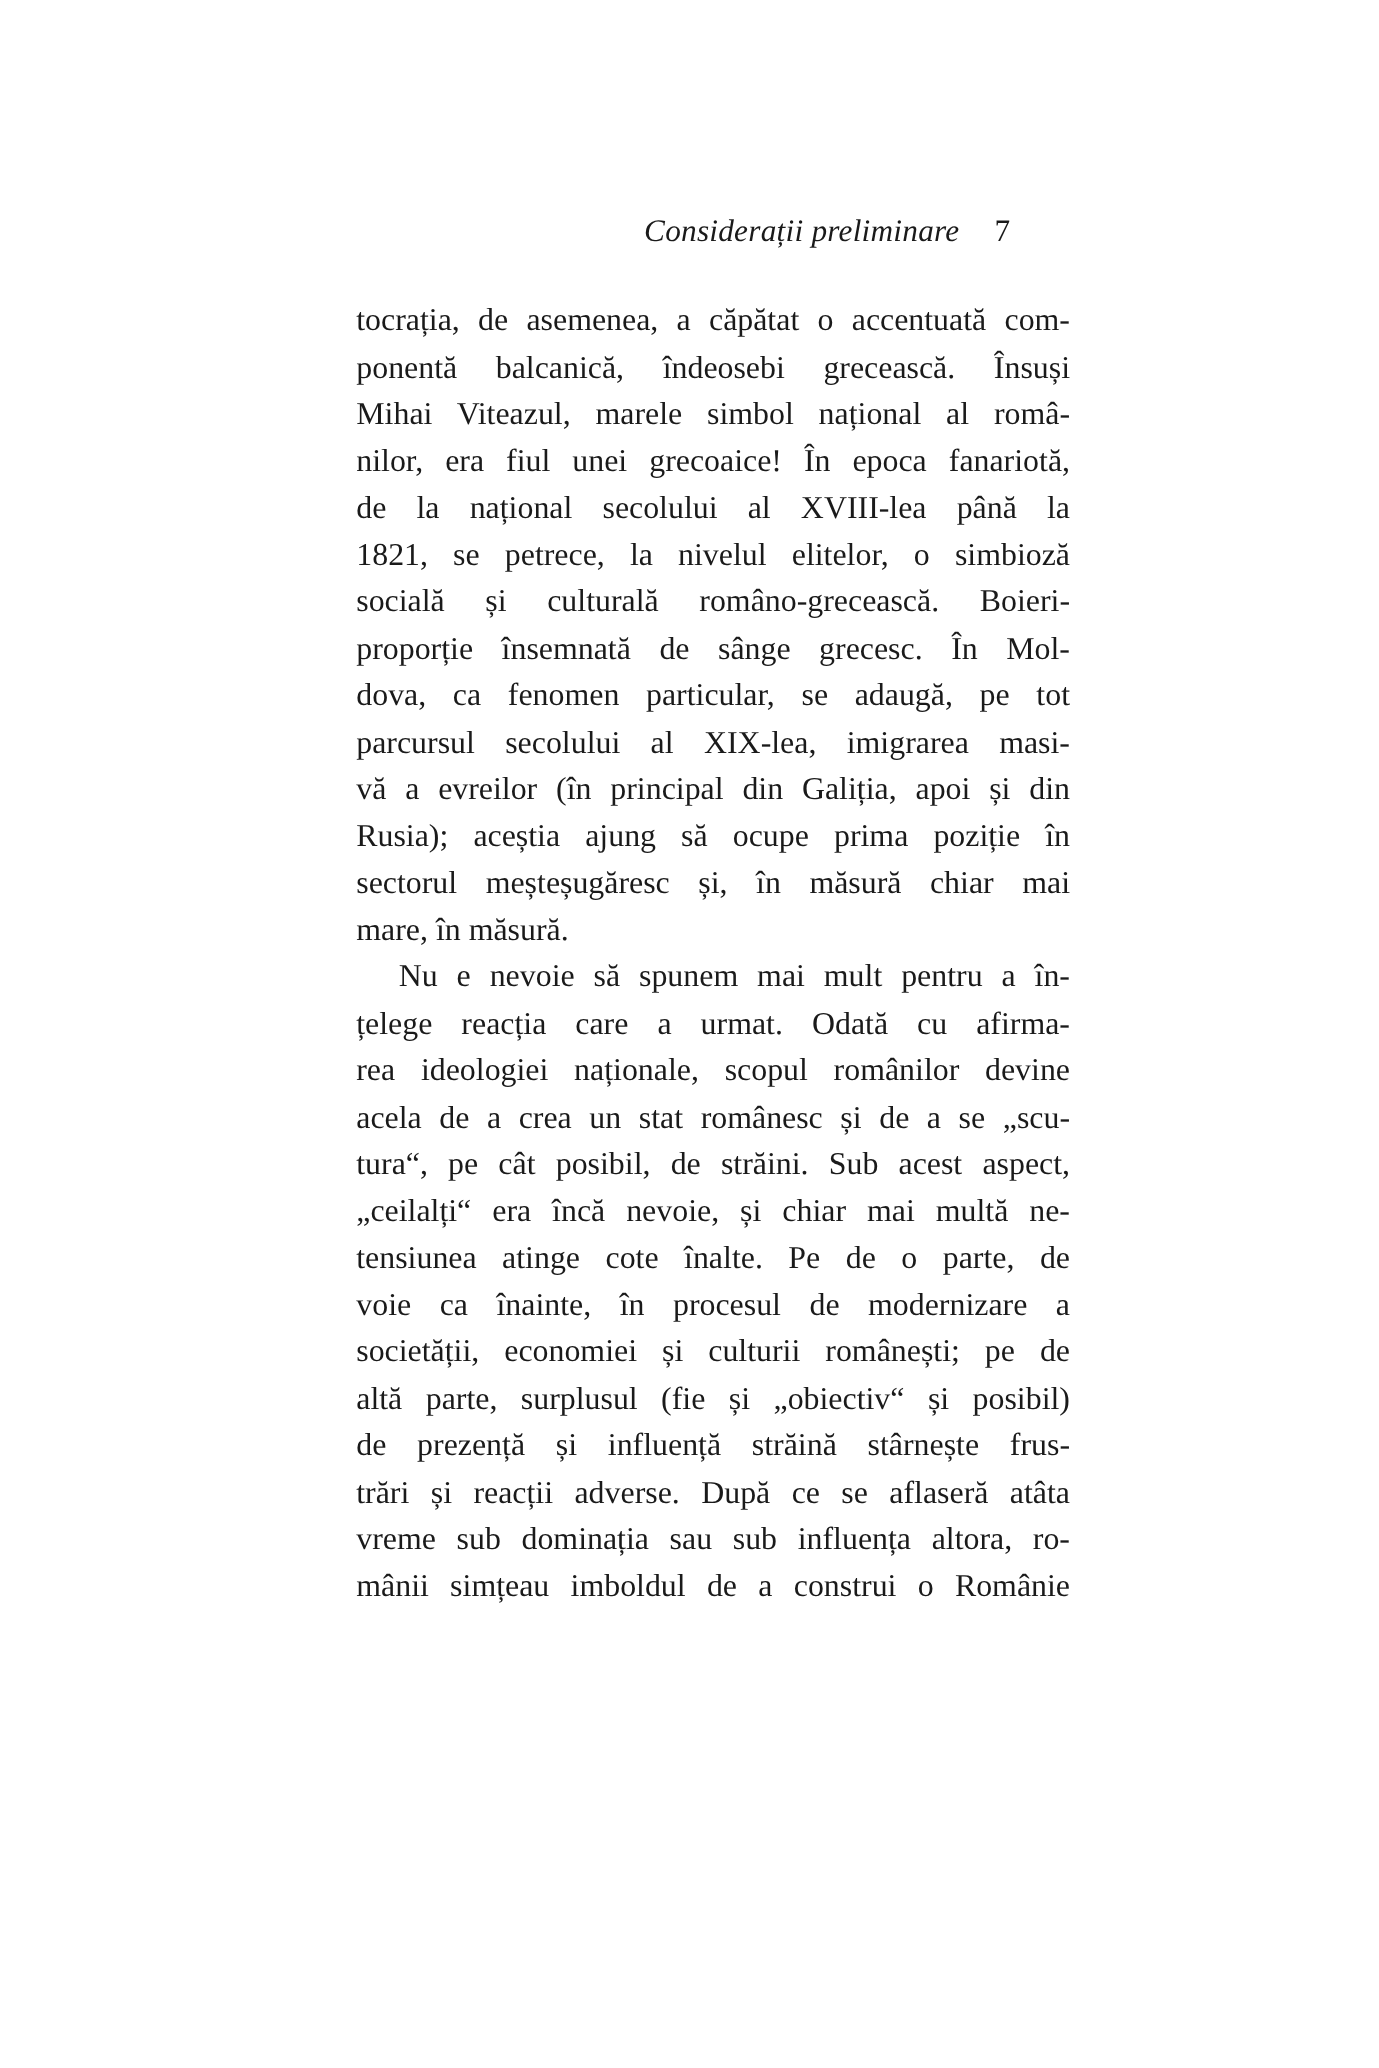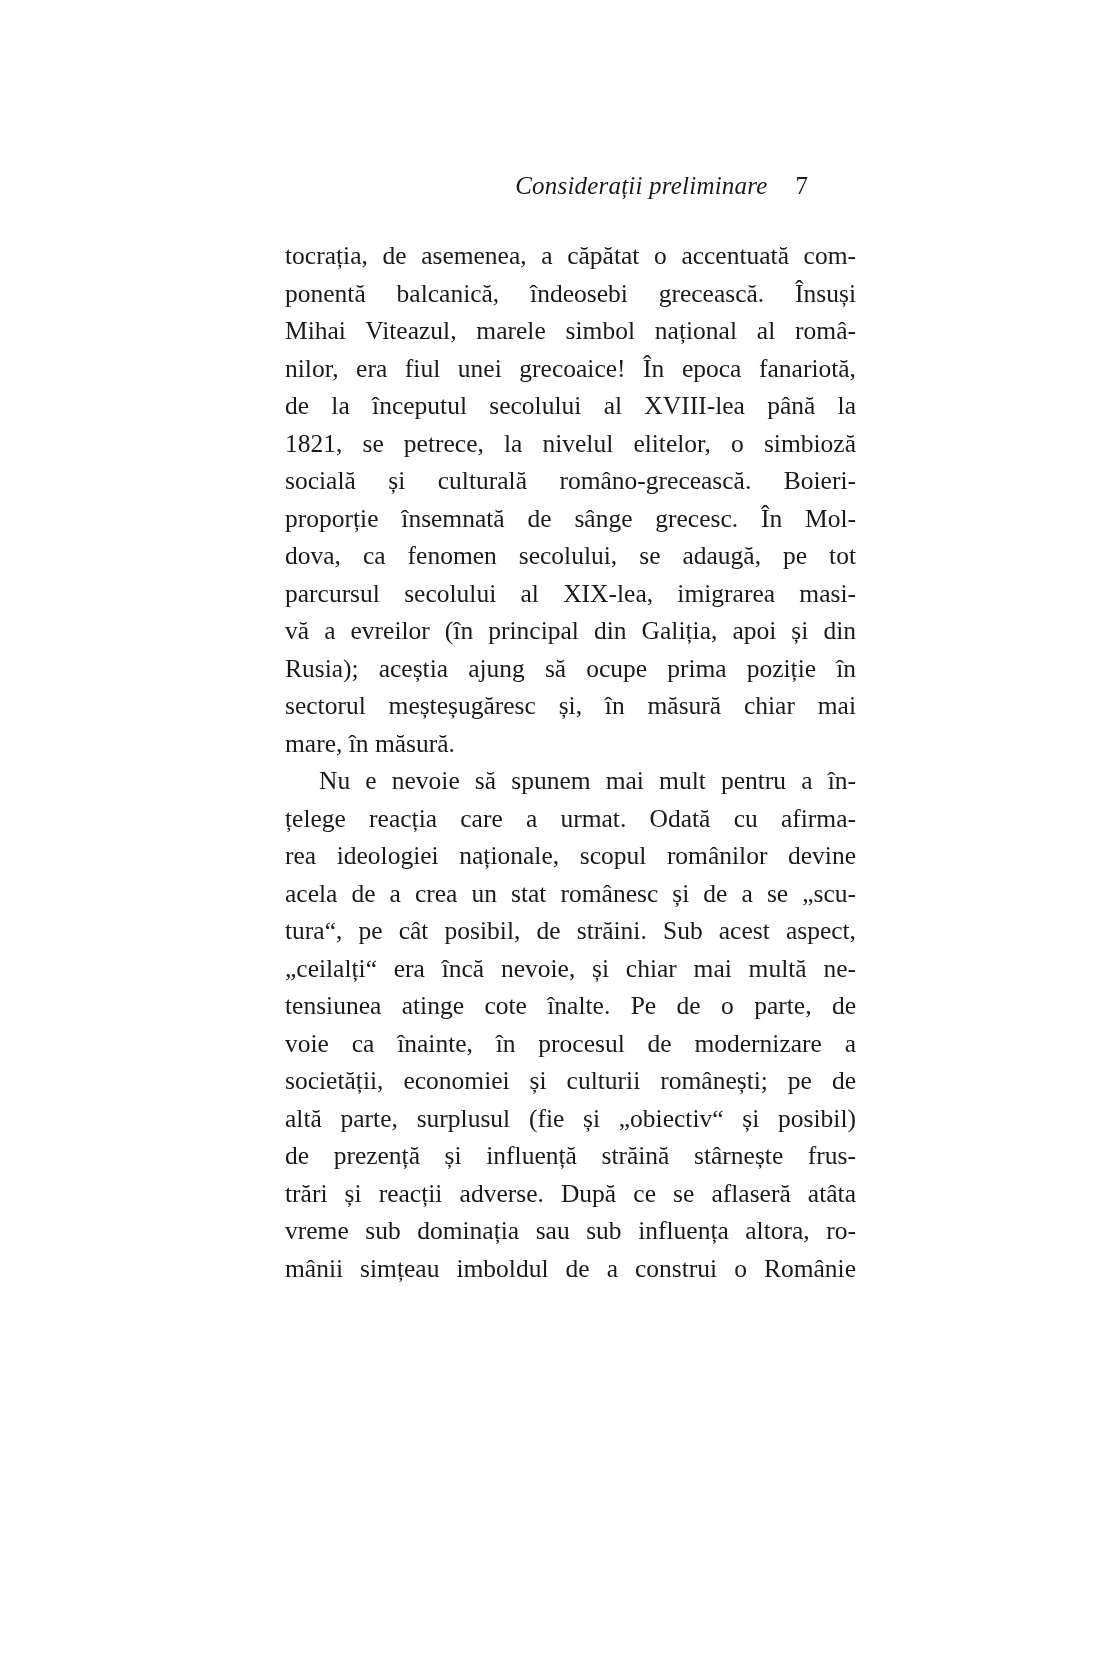--- a/index.html
+++ b/index.html
@@ -88,25 +88,25 @@
     <span class="page-number">7</span>
   </div>
 
   <div class="body-text">
 
     <div>
       <span class="line"><span class="line-inner">tocrația, de asemenea, a căpătat o accentuată com-</span></span>
       <span class="line"><span class="line-inner">ponentă balcanică, îndeosebi grecească. Însuși</span></span>
       <span class="line"><span class="line-inner">Mihai Viteazul, marele simbol național al româ-</span></span>
       <span class="line"><span class="line-inner">nilor, era fiul unei grecoaice! În epoca fanariotă,</span></span>
-      <span class="line"><span class="line-inner">de la începutul secolului al XVIII-lea până la</span></span>
+      <span class="line"><span class="line-inner">de la național secolului al XVIII-lea până la</span></span>
       <span class="line"><span class="line-inner">1821, se petrece, la nivelul elitelor, o simbioză</span></span>
       <span class="line"><span class="line-inner">socială și culturală româno-grecească. Boieri-</span></span>
       <span class="line"><span class="line-inner">proporție însemnată de sânge grecesc. În Mol-</span></span>
-      <span class="line"><span class="line-inner">dova, ca fenomen secolului, se adaugă, pe tot</span></span>
+      <span class="line"><span class="line-inner">dova, ca fenomen particular, se adaugă, pe tot</span></span>
       <span class="line"><span class="line-inner">parcursul secolului al XIX-lea, imigrarea masi-</span></span>
       <span class="line"><span class="line-inner">vă a evreilor (în principal din Galiția, apoi și din</span></span>
       <span class="line"><span class="line-inner">Rusia); aceștia ajung să ocupe prima poziție în</span></span>
       <span class="line"><span class="line-inner">sectorul meșteșugăresc și, în măsură chiar mai</span></span>
       <span class="line last"><span class="line-inner">mare, în măsură.</span></span>
     </div>
 
     <div>
       <span class="line indent"><span class="line-inner">Nu e nevoie să spunem mai mult pentru a în-</span></span>
       <span class="line"><span class="line-inner">țelege reacția care a urmat. Odată cu afirma-</span></span>

